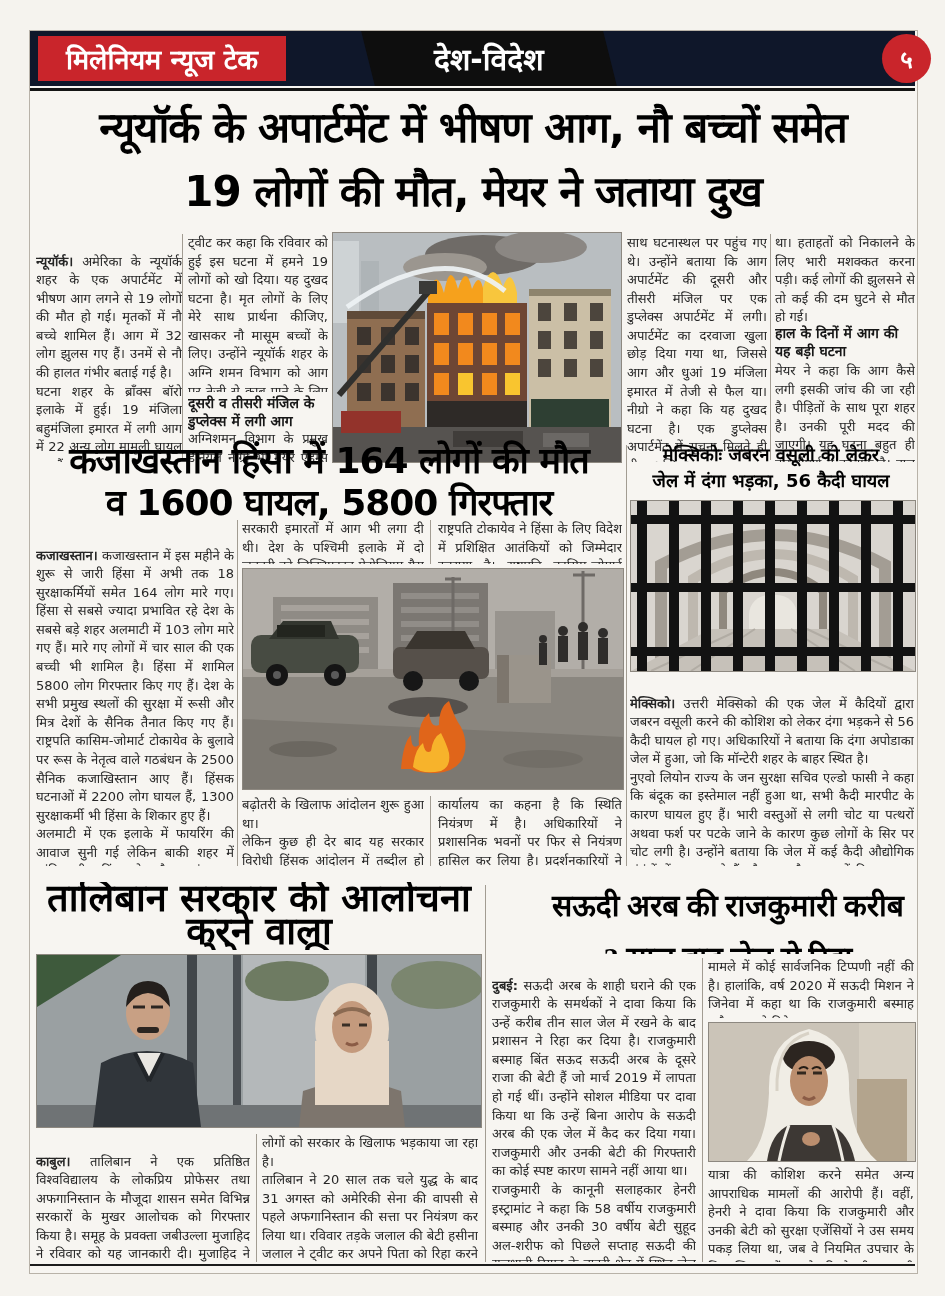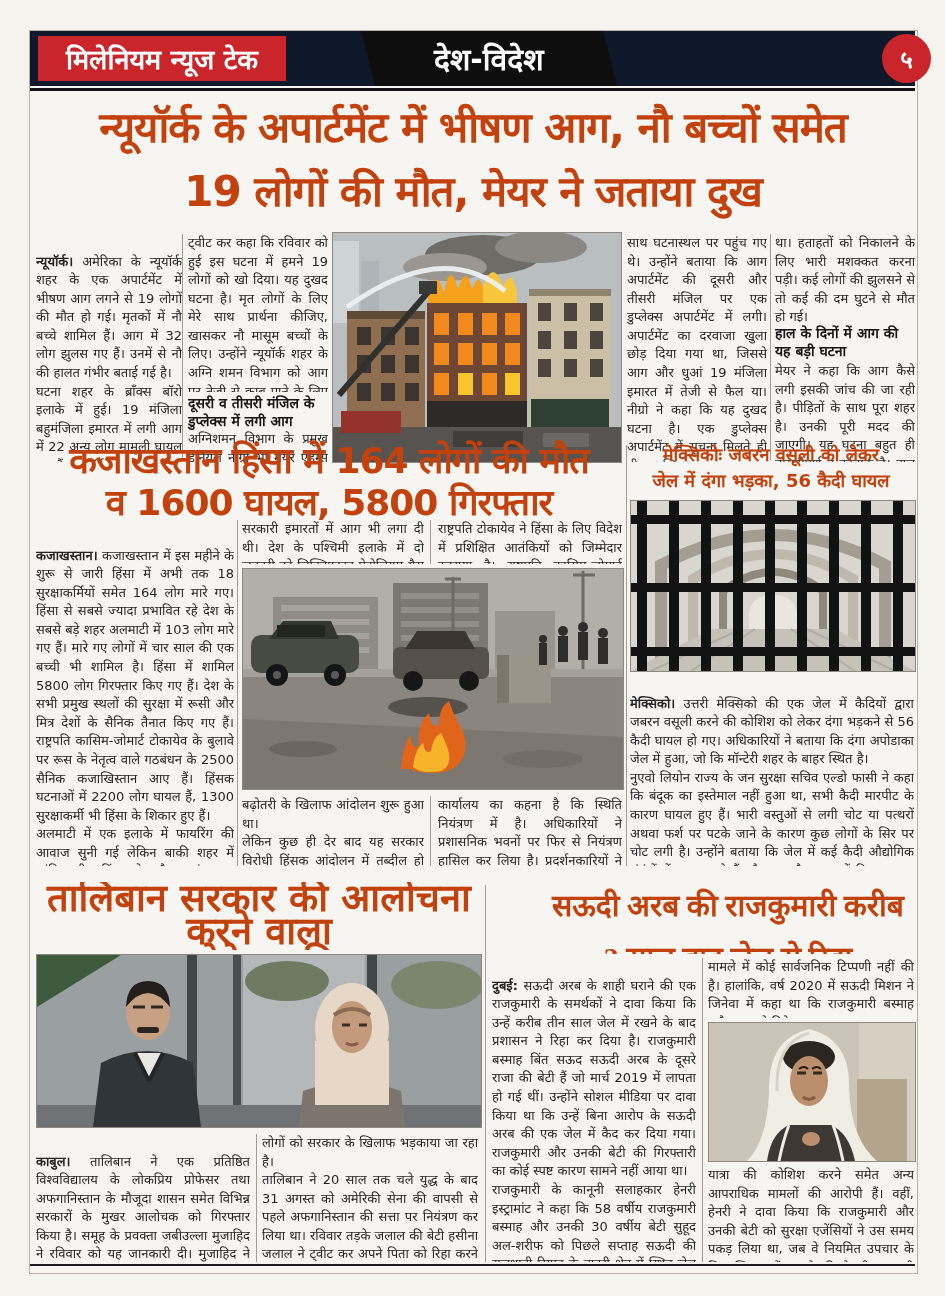--- a/index.html
+++ b/index.html
@@ -20,21 +20,21 @@
     transform:skewX(14deg);display:flex;align-items:center;justify-content:center;}
   .section-banner span{transform:skewX(-14deg);color:#fff;font-weight:700;font-size:30px;white-space:nowrap;}
   .date-box{position:absolute;left:596px;top:8px;width:238px;height:39px;background:#fcfbf8;
     display:flex;align-items:center;justify-content:center;font-family:"Liberation Serif","DejaVu Serif",serif;
     font-weight:700;font-size:20px;color:#111;white-space:nowrap;}
   .page-badge{position:absolute;left:852px;top:3px;width:49px;height:49px;border-radius:50%;
     background:var(--brand-red,#c9252b);color:#fff;display:flex;align-items:center;justify-content:center;
     font-family:"Liberation Serif","DejaVu Serif",serif;font-weight:700;font-size:24px;}
   .masthead-rule{position:absolute;left:30px;top:88px;width:885px;height:3px;background:#141414;}
   
-  .headline{position:absolute;font-weight:700;color:#c2410c;text-align:center;white-space:pre-line;overflow:hidden;}
+  .headline{position:absolute;font-weight:700;color:#000000;text-align:center;white-space:pre-line;overflow:hidden;}
   .hl-ny{left:38px;top:96px;width:870px;height:134px;font-size:42px;line-height:64px;letter-spacing:-1px;}
   .hl-kz{left:36px;top:440px;width:586px;height:86px;font-size:36px;line-height:42px;letter-spacing:-1px;}
   .hl-mx{left:628px;top:442px;width:286px;height:54px;font-size:18px;line-height:26px;}
   .hl-tb{left:38px;top:882px;width:442px;height:68px;font-size:38px;line-height:33px;}
   .hl-sa{left:516px;top:880px;width:424px;height:74px;font-size:30px;line-height:52px;font-family:"Liberation Serif","DejaVu Serif",serif;}
   
   .body-text{position:absolute;font-size:13px;line-height:1.43;text-align:justify;color:#262626;
     white-space:pre-line;overflow:hidden;}
   .lead{font-weight:700;}
   .subhead{position:absolute;font-weight:700;font-size:14px;line-height:1.3;color:#171717;overflow:hidden;}

